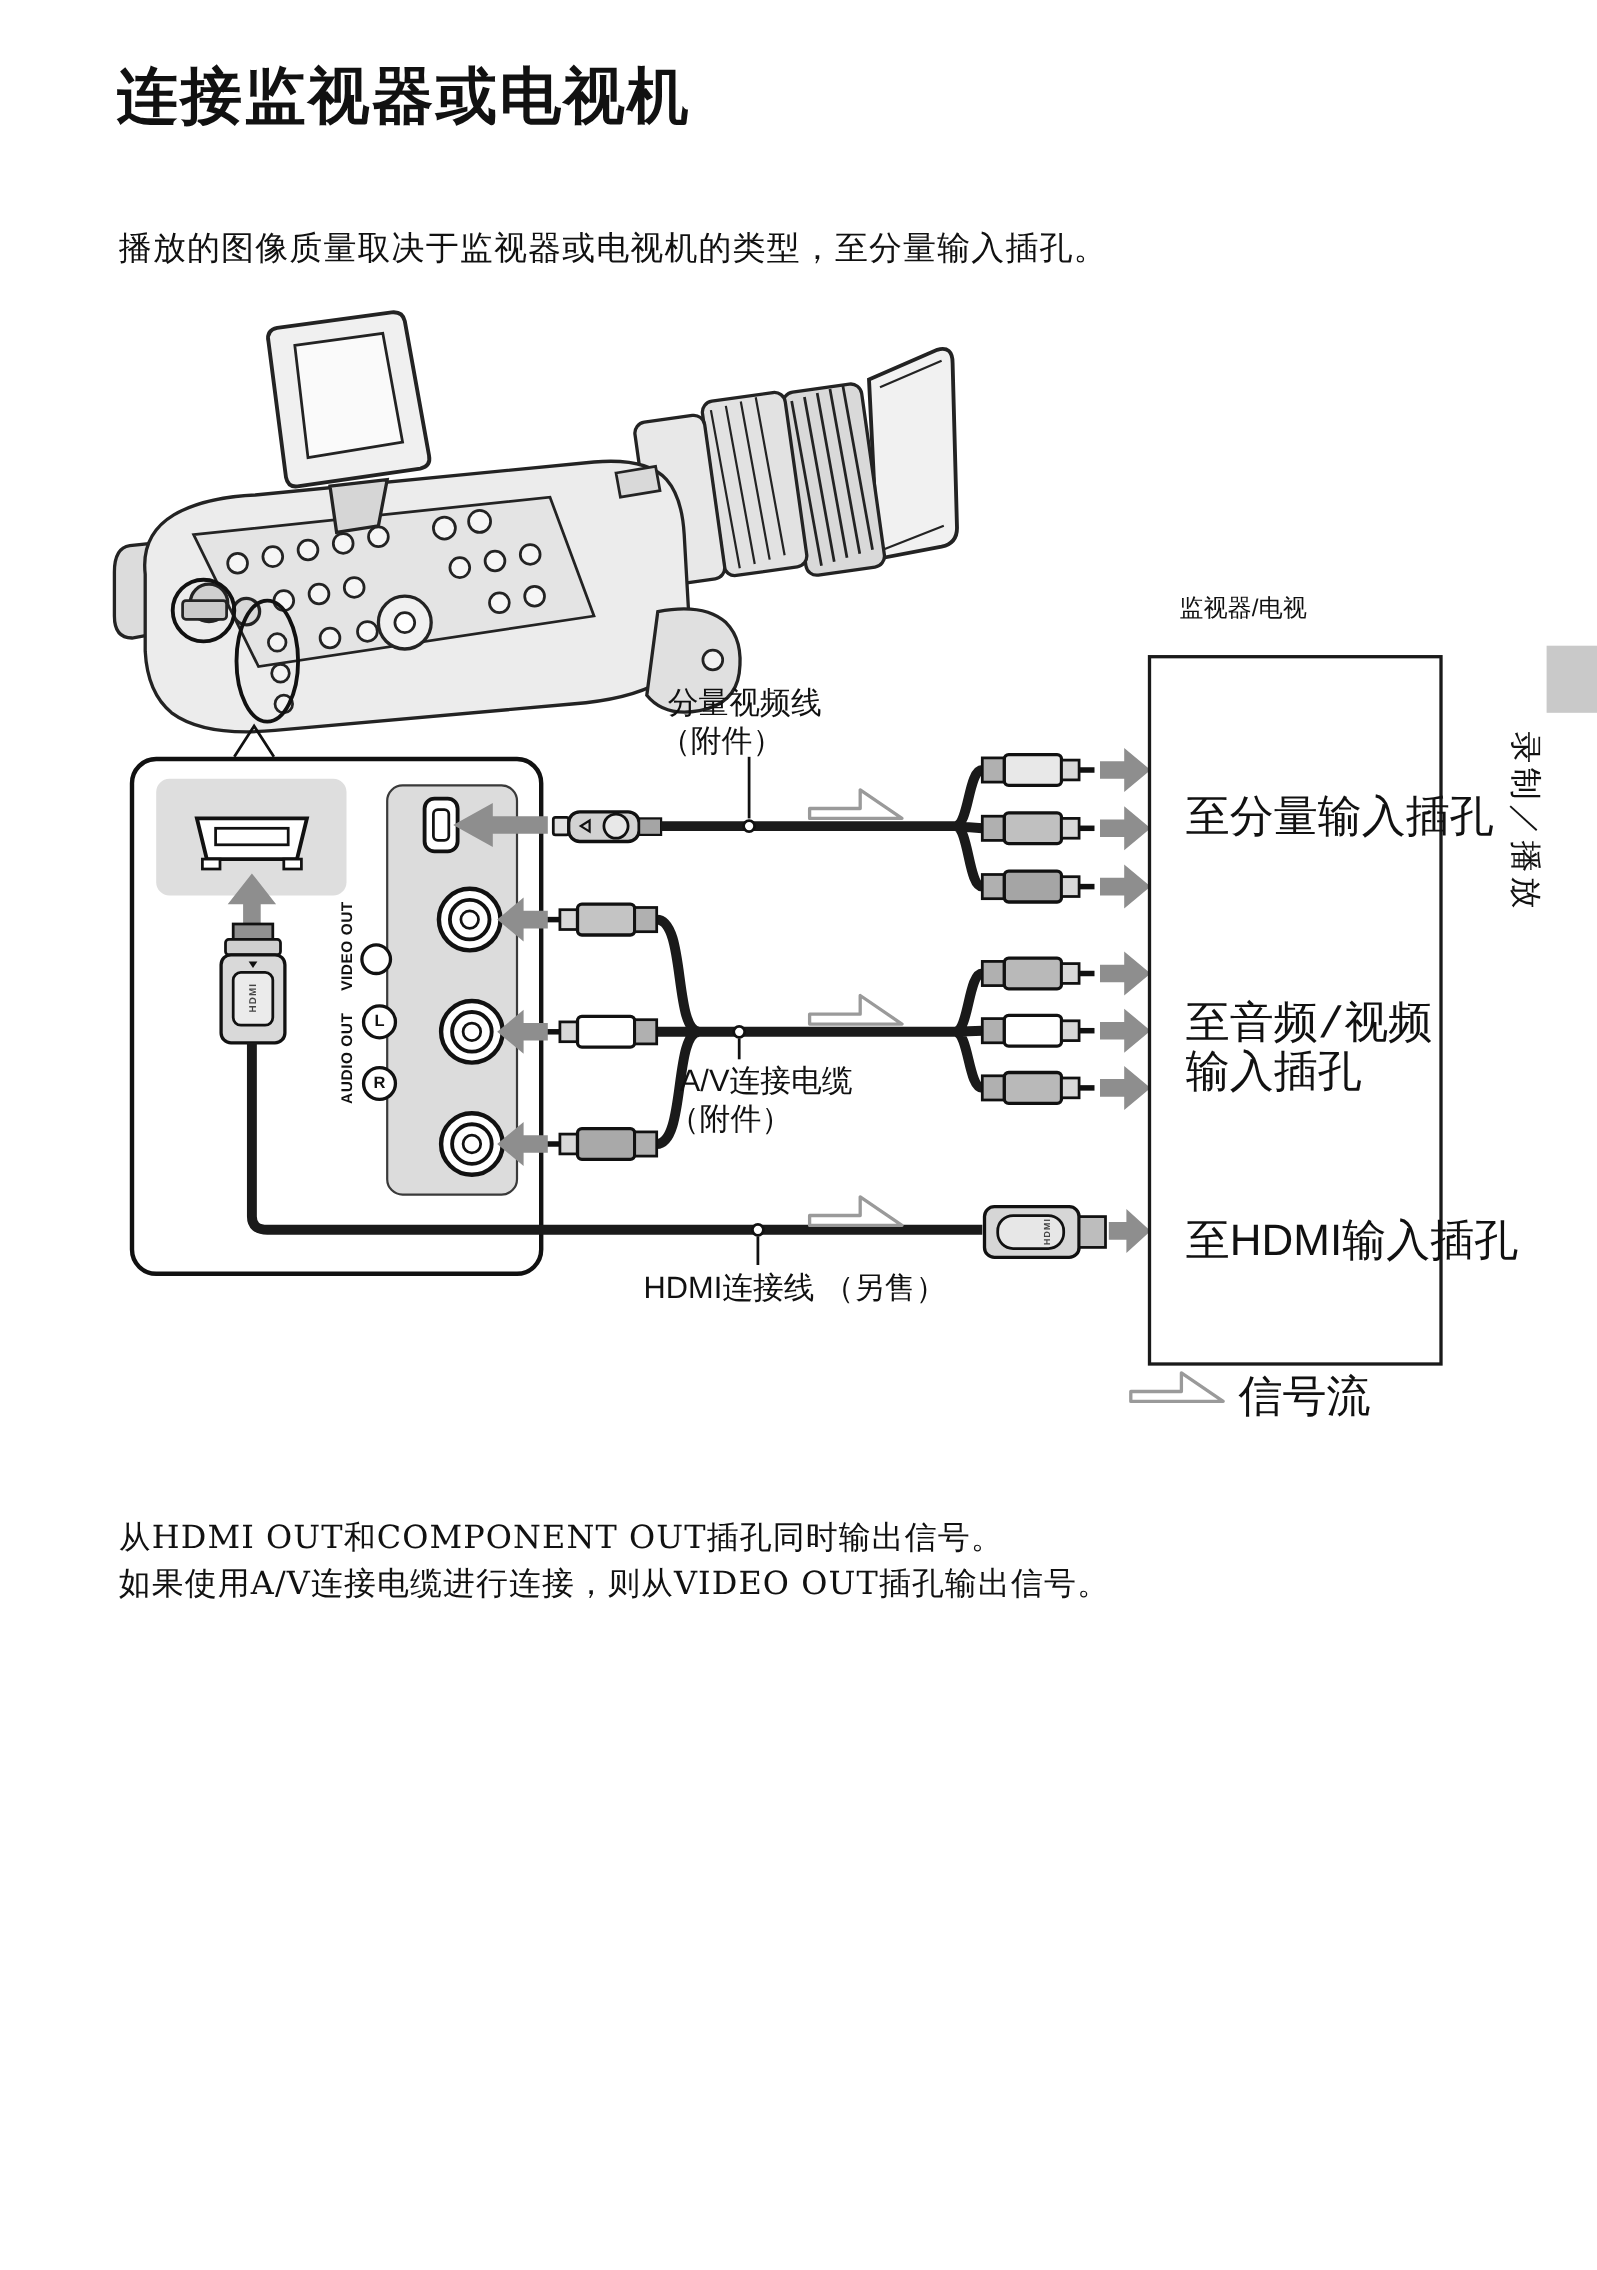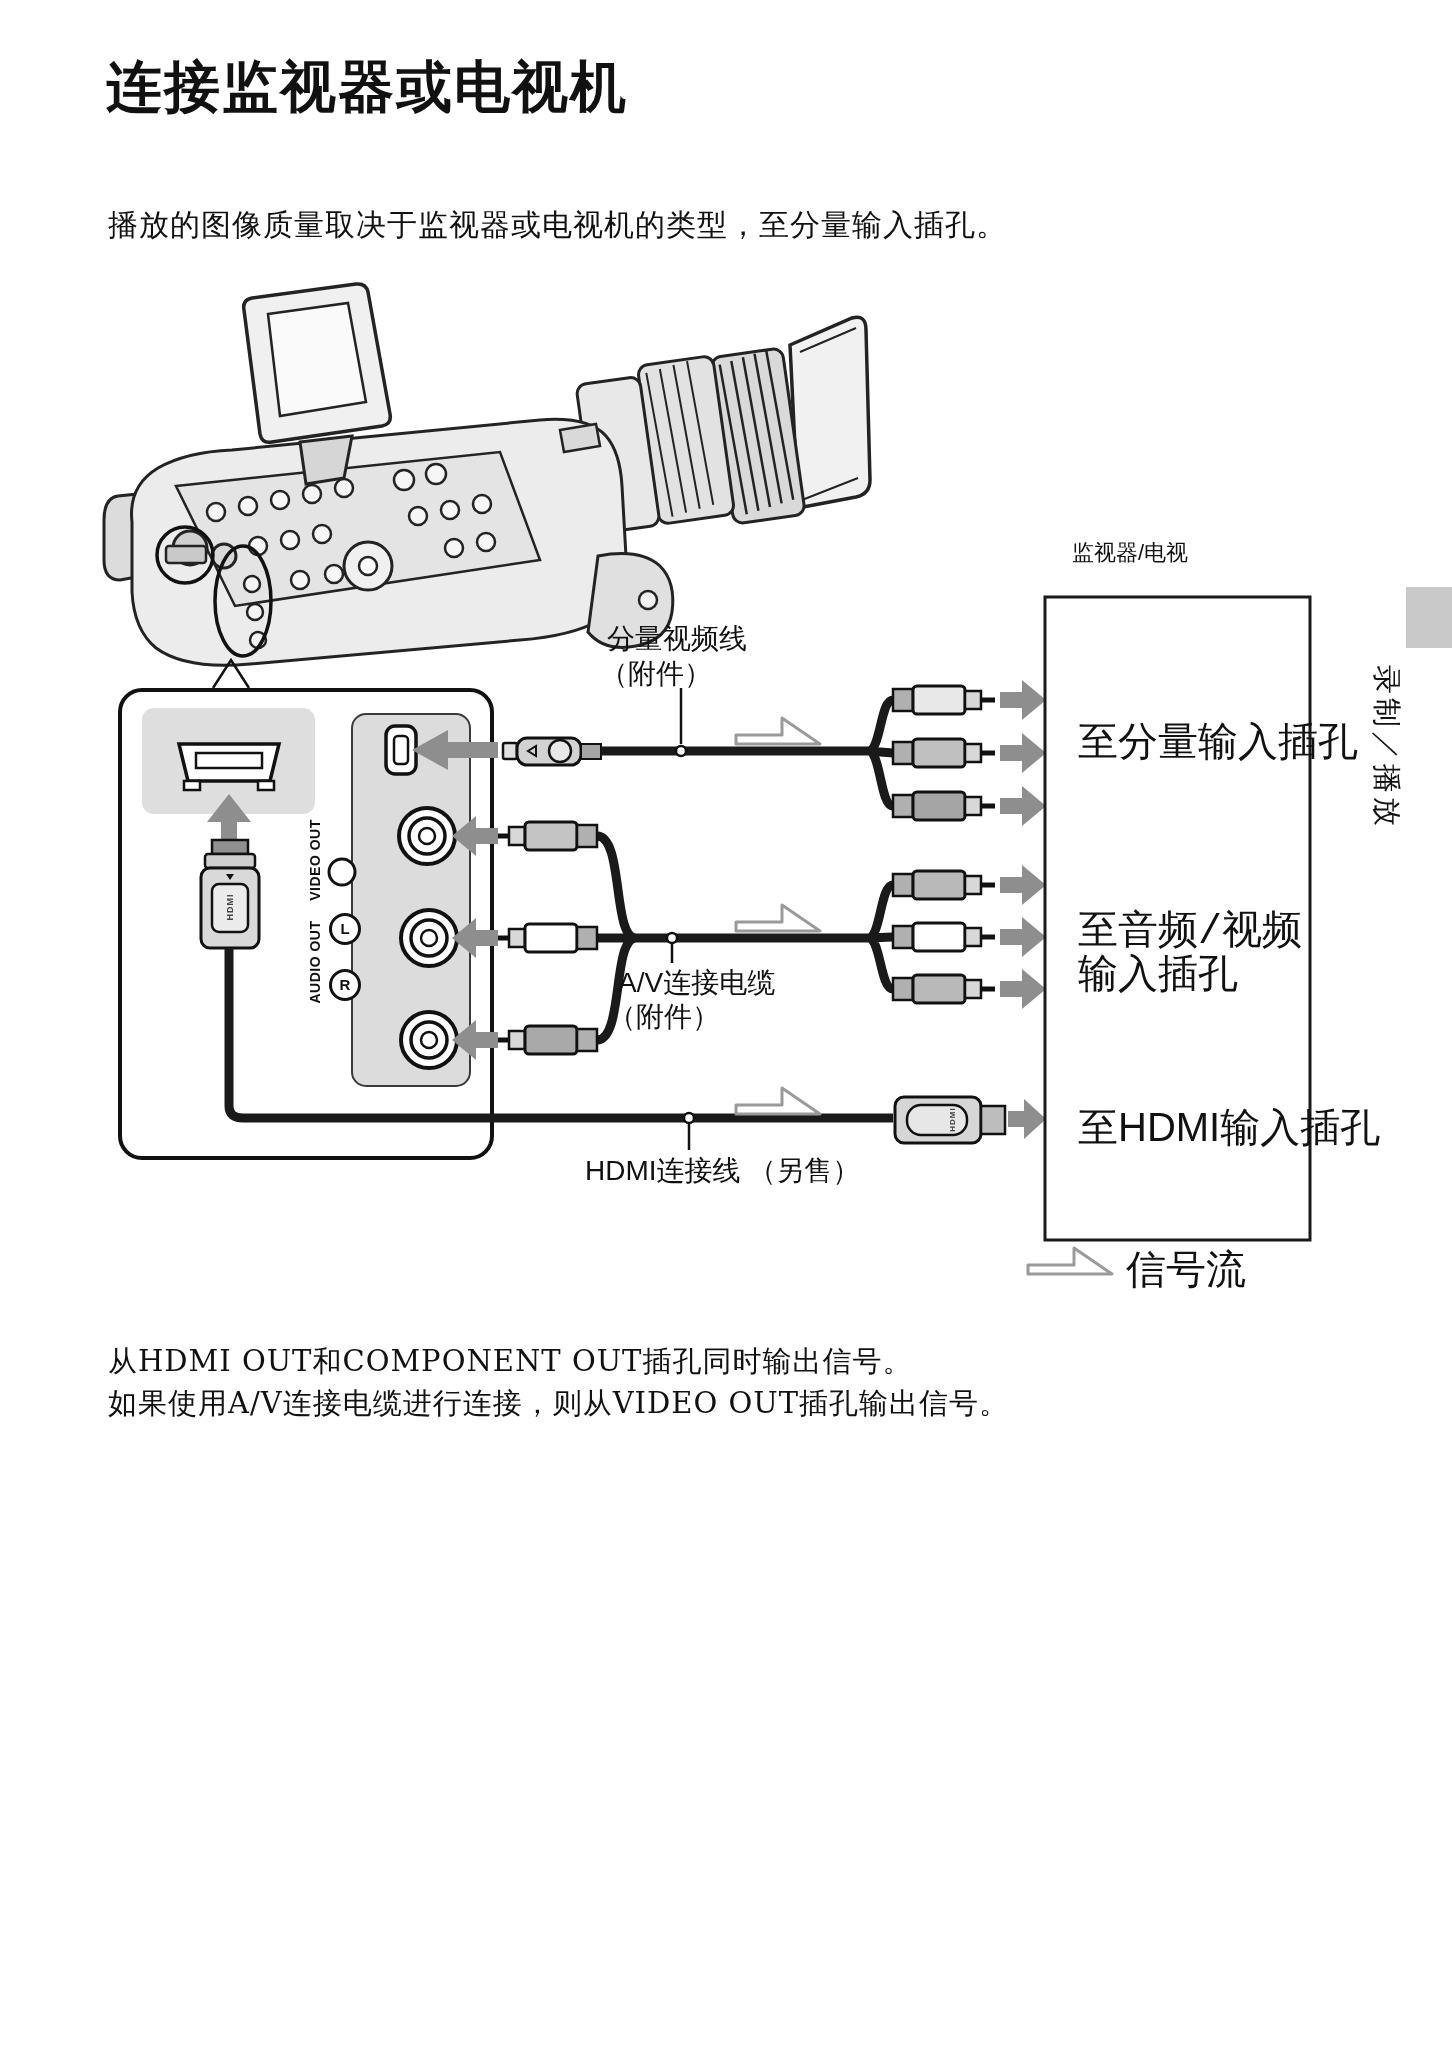--- a/index.html
+++ b/index.html
@@ -3,21 +3,21 @@
 <meta charset="utf-8">
 <style>
   html,body{margin:0;padding:0;background:#fff;}
   .page{position:relative;width:1452px;height:1760px;background:#fff;overflow:hidden;
         font-family:"Liberation Sans",sans-serif;color:#111;}
   .art{position:absolute;left:0;top:0;z-index:0;}
   .t{position:absolute;white-space:nowrap;z-index:2;}
   .title{font-size:56px;font-weight:bold;letter-spacing:2px;}
   .serif{font-family:"DejaVu Serif","Liberation Serif",serif;}
   .intro{font-size:30px;letter-spacing:1px;}
-  .note{font-size:29px;letter-spacing:1px;}
+  .note{font-size:29px;letter-spacing:1px;margin-top:36px;}
   .lbl{font-size:28px;font-weight:500;}
   .boxlbl{font-size:40px;}
   .devlbl{font-size:22px;}
   .rot-90{transform:rotate(-90deg);transform-origin:center;}
   .rot90{transform:rotate(90deg);transform-origin:center;}
   .portlbl{font-size:14px;font-weight:bold;letter-spacing:.5px;width:90px;height:18px;text-align:center;}
   .circ{position:absolute;width:26px;height:26px;border:3px solid #111;border-radius:50%;
         font-size:15px;font-weight:bold;text-align:center;line-height:26px;z-index:2;background:#fff;}
   .tab{position:absolute;width:46px;height:61px;background:#c9c9c9;z-index:1;}
   .side{font-size:29px;letter-spacing:4px;width:160px;height:34px;text-align:center;}

